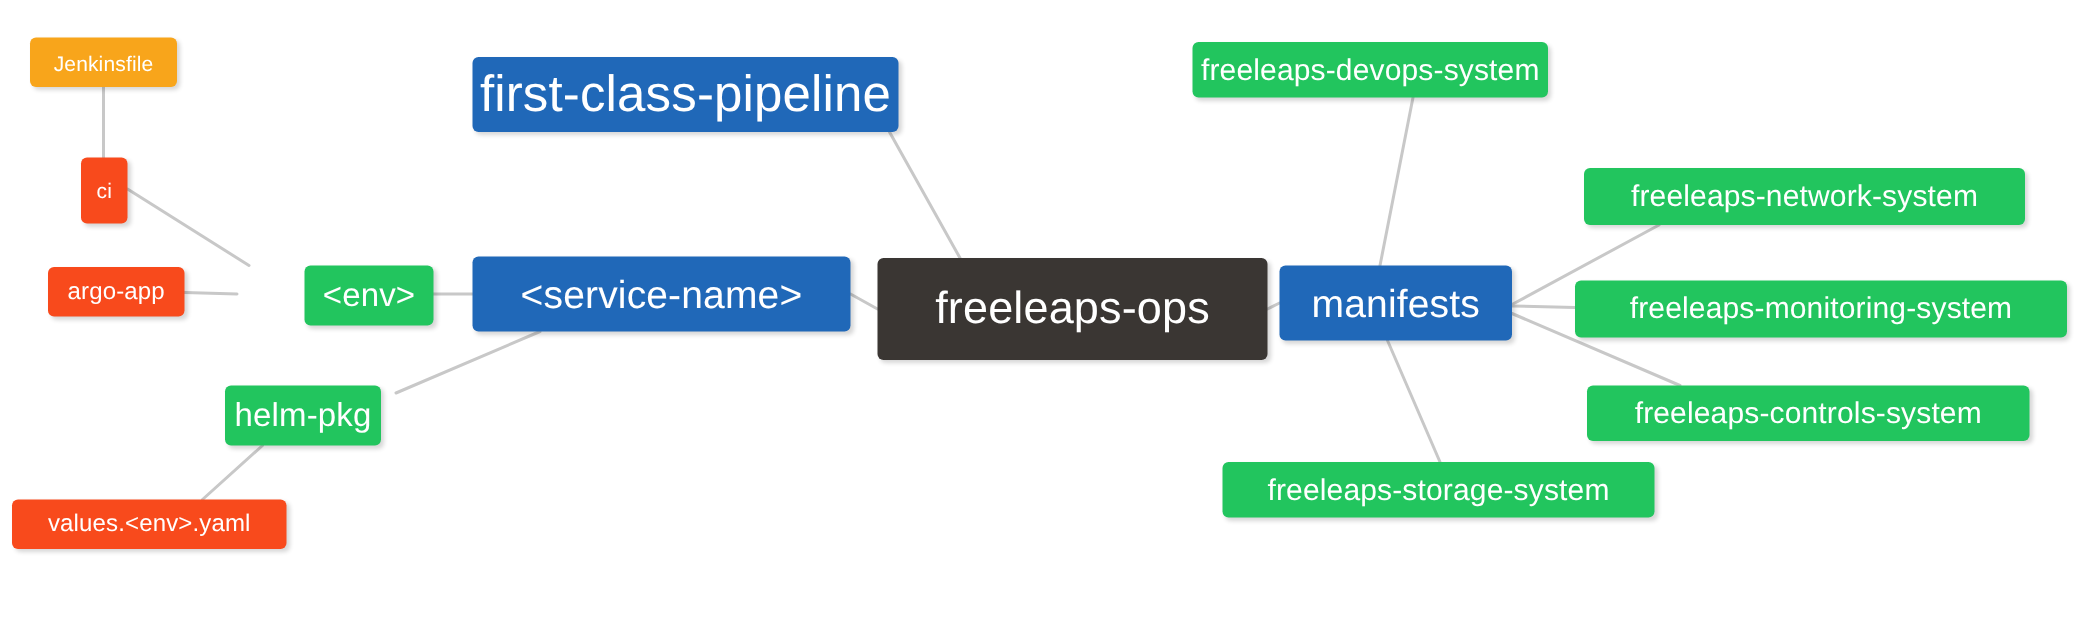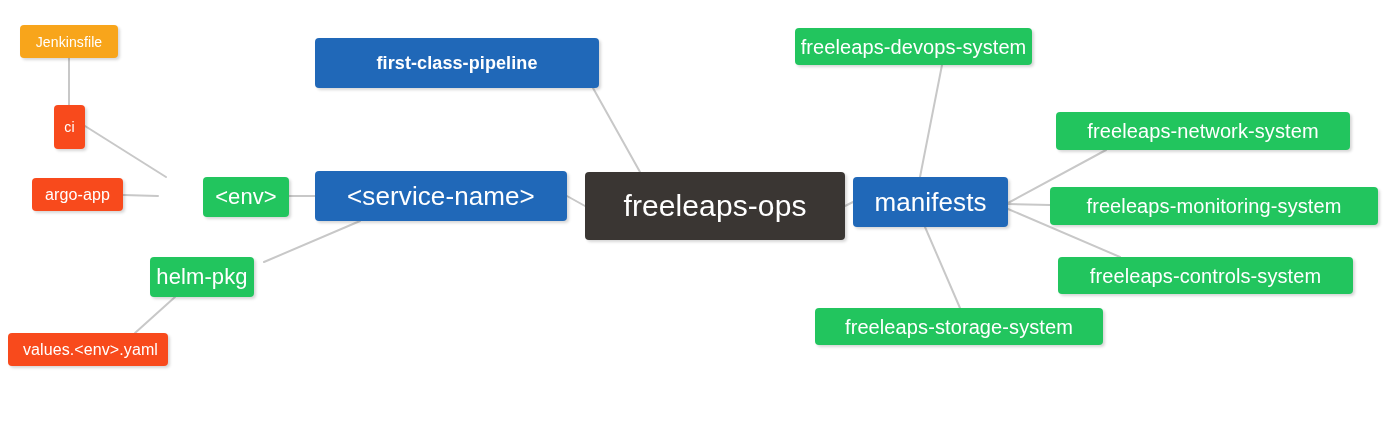--- a/index.html
+++ b/index.html
@@ -66,39 +66,39 @@
   <div id="node-layer">
       <div class="mm-node" style="left: 585px; top: 172px; width: 260px; height: 68px; background: rgb(58, 54, 51); font-size: 30px;">
         <span class="mm-node-label">freeleaps-ops</span>
       </div>
       <div class="mm-node" style="left: 315px; top: 171px; width: 252px; height: 50px; background: rgb(32, 104, 184); font-size: 26px;">
         <span class="mm-node-label">&lt;service-name&gt;</span>
       </div>
       <div class="mm-node" style="left: 853px; top: 177px; width: 155px; height: 50px; background: rgb(32, 104, 184); font-size: 26px;">
         <span class="mm-node-label">manifests</span>
       </div>
-      <div class="mm-node" style="left: 315px; top: 38px; width: 284px; height: 50px; background: rgb(32, 104, 184); font-size: 18px; font-weight: bold;">
+      <div class="mm-node" style="left: 315px; top: 38px; width: 284px; height: 50px; background: rgb(32, 104, 184); font-size: 34px;">
         <span class="mm-node-label">first-class-pipeline</span>
       </div>
       <div class="mm-node" style="left: 158px; top: 177px; width: 86px; height: 40px; background: rgb(34, 197, 94); font-size: 22px; margin-left: 45px;">
         <span class="mm-node-label">&lt;env&gt;</span>
       </div>
       <div class="mm-node" style="left: 150px; top: 257px; width: 104px; height: 40px; background: rgb(34, 197, 94); font-size: 22px;">
         <span class="mm-node-label">helm-pkg</span>
       </div>
       <div class="mm-node" style="left: 20px; top: 25px; width: 98px; height: 33px; background: rgb(248, 165, 27); font-size: 14px;">
         <span class="mm-node-label">Jenkinsfile</span>
       </div>
       <div class="mm-node" style="left: 54px; top: 105px; width: 31px; height: 44px; background: rgb(248, 74, 28); font-size: 14px;">
         <span class="mm-node-label">ci</span>
       </div>
       <div class="mm-node" style="left: 32px; top: 178px; width: 91px; height: 33px; background: rgb(248, 74, 28); font-size: 16px;">
         <span class="mm-node-label">argo-app</span>
       </div>
-      <div class="mm-node" style="left: 8px; top: 333px; width: 160px; height: 33px; background: rgb(248, 74, 28); font-size: 16px; justify-content: flex-end;">
+      <div class="mm-node" style="left: 8px; top: 333px; width: 183px; height: 33px; background: rgb(248, 74, 28); font-size: 16px;">
         <span class="mm-node-label">values.&lt;env&gt;.yaml</span>
       </div>
       <div class="mm-node" style="left: 795px; top: 28px; width: 237px; height: 37px; background: rgb(34, 197, 94); font-size: 20px;">
         <span class="mm-node-label">freeleaps-devops-system</span>
       </div>
       <div class="mm-node" style="left: 1056px; top: 112px; width: 294px; height: 38px; background: rgb(34, 197, 94); font-size: 20px;">
         <span class="mm-node-label">freeleaps-network-system</span>
       </div>
       <div class="mm-node" style="left: 1050px; top: 187px; width: 328px; height: 38px; background: rgb(34, 197, 94); font-size: 20px;">
         <span class="mm-node-label">freeleaps-monitoring-system</span>

